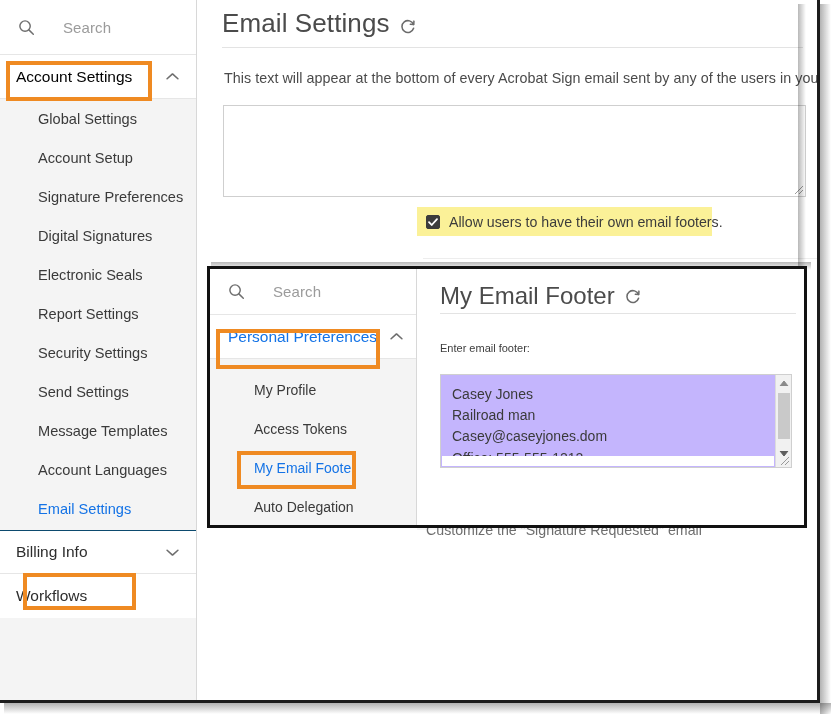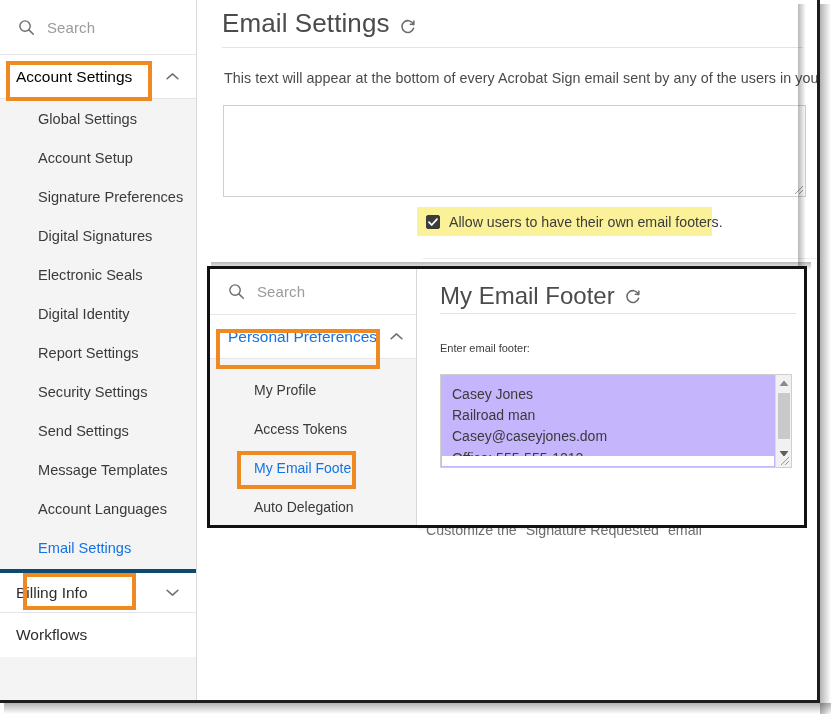--- a/index.html
+++ b/index.html
@@ -79,21 +79,21 @@
     border-bottom: 1px solid #e6e6e6;
     box-sizing: border-box;
   }
   .search-icon {
     width: 17px;
     height: 17px;
     display: block;
     flex: 0 0 auto;
   }
   .search-placeholder {
-    margin-left: 12px;
+    margin-left: 28px;
     font-size: 15px;
     color: #9b9b9b;
     letter-spacing: 0.1px;
   }
 
   .group-header {
     position: relative;
     height: 44px;
     display: flex;
     align-items: center;
@@ -453,44 +453,41 @@
       <div class="nav-item">
         <span>Signature Preferences</span>
       </div>
       <div class="nav-item">
         <span>Digital Signatures</span>
       </div>
       <div class="nav-item">
         <span>Electronic Seals</span>
       </div>
       <div class="nav-item">
-        <span>Digital Identity</span>
-      </div>
-      <div class="nav-item">
         <span>Report Settings</span>
       </div>
       <div class="nav-item">
         <span>Security Settings</span>
       </div>
       <div class="nav-item">
         <span>Send Settings</span>
       </div>
       <div class="nav-item">
         <span>Message Templates</span>
       </div>
       <div class="nav-item">
         <span>Account Languages</span>
       </div>
       <div class="nav-item link">
         <span>Email Settings</span>
       </div>
 
       <div class="sidebar-spacer"></div>
 
-      <div class="group-header" style="border-top:4px solid #0c4a6e;">
+      <div class="group-header" style="border-top:1px solid #0c4a6e;">
         <span class="g-label">Billing Info</span>
         <svg class="chev" viewBox="0 0 16 10">
           <polyline points="2,2.5 8,7.8 14,2.5" fill="none" stroke="#6e6e6e" stroke-width="1.8" stroke-linecap="round" stroke-linejoin="round"></polyline>
         </svg>
       </div>
 
       <div class="group-header" style="border-bottom:none;">
         <span class="g-label">Workflows</span>
       </div>
     </div>

